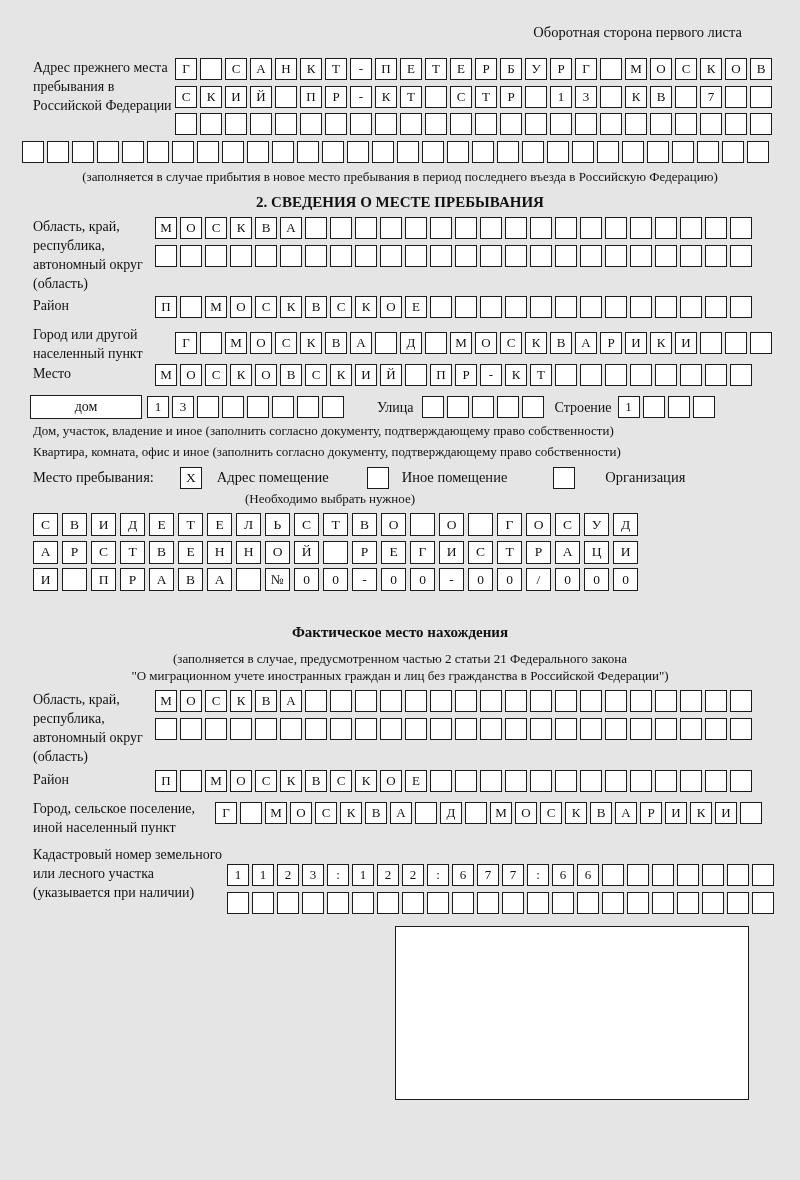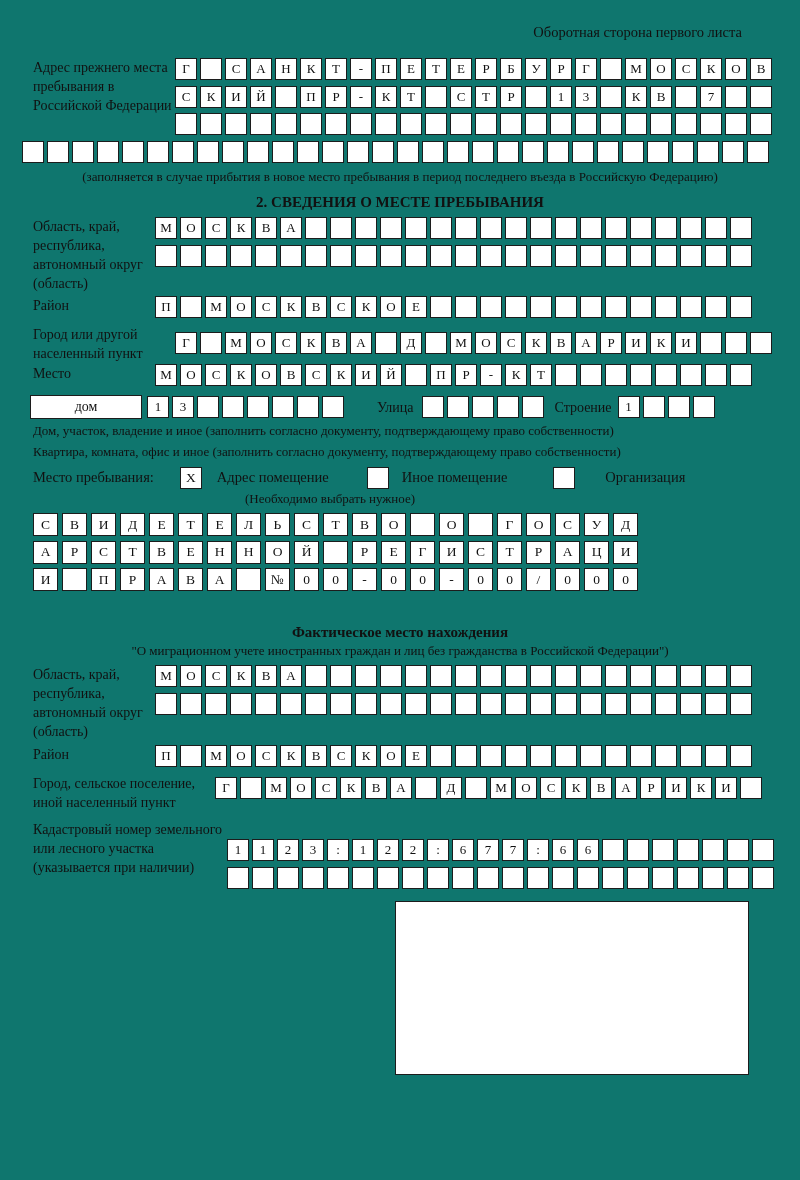--- a/index.html
+++ b/index.html
@@ -1,18 +1,18 @@
 <!DOCTYPE html>
 <html><head>
 <meta charset="utf-8">
 <style>
   html,body { margin:0; padding:0; background:#ffffff; }
   .page {
     position:relative; width:800px; height:1180px; overflow:hidden;
-    background:#0f766e; color:#111;
+    background:#e5e5e5; color:#111;
     font-family:"Liberation Serif","DejaVu Serif",serif;
     font-size:14px;
   }
   .hdr { text-align:right; padding:24px 58px 0 0; font-size:14.5px; }
   .content { padding-left:33px; padding-right:20px; }
   .frow { display:flex; align-items:flex-start; }
   .lbl { font-size:14px; line-height:19px; flex:0 0 auto; }
   .stack { flex:0 0 auto; }
   .cells { white-space:nowrap; line-height:0; height:23px; margin-bottom:4.5px; }
   .cell {
@@ -106,20 +106,21 @@
 
     <div class="frow" style="margin-top:6px">
       <div class="stack">
         <div class="cells lg"><span class="cell">С</span><span class="cell">В</span><span class="cell">И</span><span class="cell">Д</span><span class="cell">Е</span><span class="cell">Т</span><span class="cell">Е</span><span class="cell">Л</span><span class="cell">Ь</span><span class="cell">С</span><span class="cell">Т</span><span class="cell">В</span><span class="cell">О</span><span class="cell"></span><span class="cell">О</span><span class="cell"></span><span class="cell">Г</span><span class="cell">О</span><span class="cell">С</span><span class="cell">У</span><span class="cell">Д</span></div>
         <div class="cells lg"><span class="cell">А</span><span class="cell">Р</span><span class="cell">С</span><span class="cell">Т</span><span class="cell">В</span><span class="cell">Е</span><span class="cell">Н</span><span class="cell">Н</span><span class="cell">О</span><span class="cell">Й</span><span class="cell"></span><span class="cell">Р</span><span class="cell">Е</span><span class="cell">Г</span><span class="cell">И</span><span class="cell">С</span><span class="cell">Т</span><span class="cell">Р</span><span class="cell">А</span><span class="cell">Ц</span><span class="cell">И</span></div>
         <div class="cells lg"><span class="cell">И</span><span class="cell"></span><span class="cell">П</span><span class="cell">Р</span><span class="cell">А</span><span class="cell">В</span><span class="cell">А</span><span class="cell"></span><span class="cell">№</span><span class="cell">0</span><span class="cell">0</span><span class="cell">-</span><span class="cell">0</span><span class="cell">0</span><span class="cell">-</span><span class="cell">0</span><span class="cell">0</span><span class="cell">/</span><span class="cell">0</span><span class="cell">0</span><span class="cell">0</span></div>
       </div>
     </div>
 
     <div class="sec-title" style="margin-top:26px; margin-left:-13px">Фактическое место нахождения</div>
+    <div class="note center" style="margin-top:8px; margin-left:-13px">(заполняется в случае, предусмотренном частью 2 статьи 21 Федерального закона</div>
     <div class="note center" style="margin-left:-13px">"О миграционном учете иностранных граждан и лиц без гражданства в Российской Федерации")</div>
 
     <div class="frow" style="margin-top:6px">
       <div class="lbl" style="width:122px">Область, край, республика, автономный округ (область)</div>
       <div class="stack">
         <div class="cells" style="margin-bottom:5px"><span class="cell">М</span><span class="cell">О</span><span class="cell">С</span><span class="cell">К</span><span class="cell">В</span><span class="cell">А</span><span class="cell"></span><span class="cell"></span><span class="cell"></span><span class="cell"></span><span class="cell"></span><span class="cell"></span><span class="cell"></span><span class="cell"></span><span class="cell"></span><span class="cell"></span><span class="cell"></span><span class="cell"></span><span class="cell"></span><span class="cell"></span><span class="cell"></span><span class="cell"></span><span class="cell"></span><span class="cell"></span></div>
         <div class="cells"><span class="cell"></span><span class="cell"></span><span class="cell"></span><span class="cell"></span><span class="cell"></span><span class="cell"></span><span class="cell"></span><span class="cell"></span><span class="cell"></span><span class="cell"></span><span class="cell"></span><span class="cell"></span><span class="cell"></span><span class="cell"></span><span class="cell"></span><span class="cell"></span><span class="cell"></span><span class="cell"></span><span class="cell"></span><span class="cell"></span><span class="cell"></span><span class="cell"></span><span class="cell"></span><span class="cell"></span></div>
       </div>
     </div>
 

